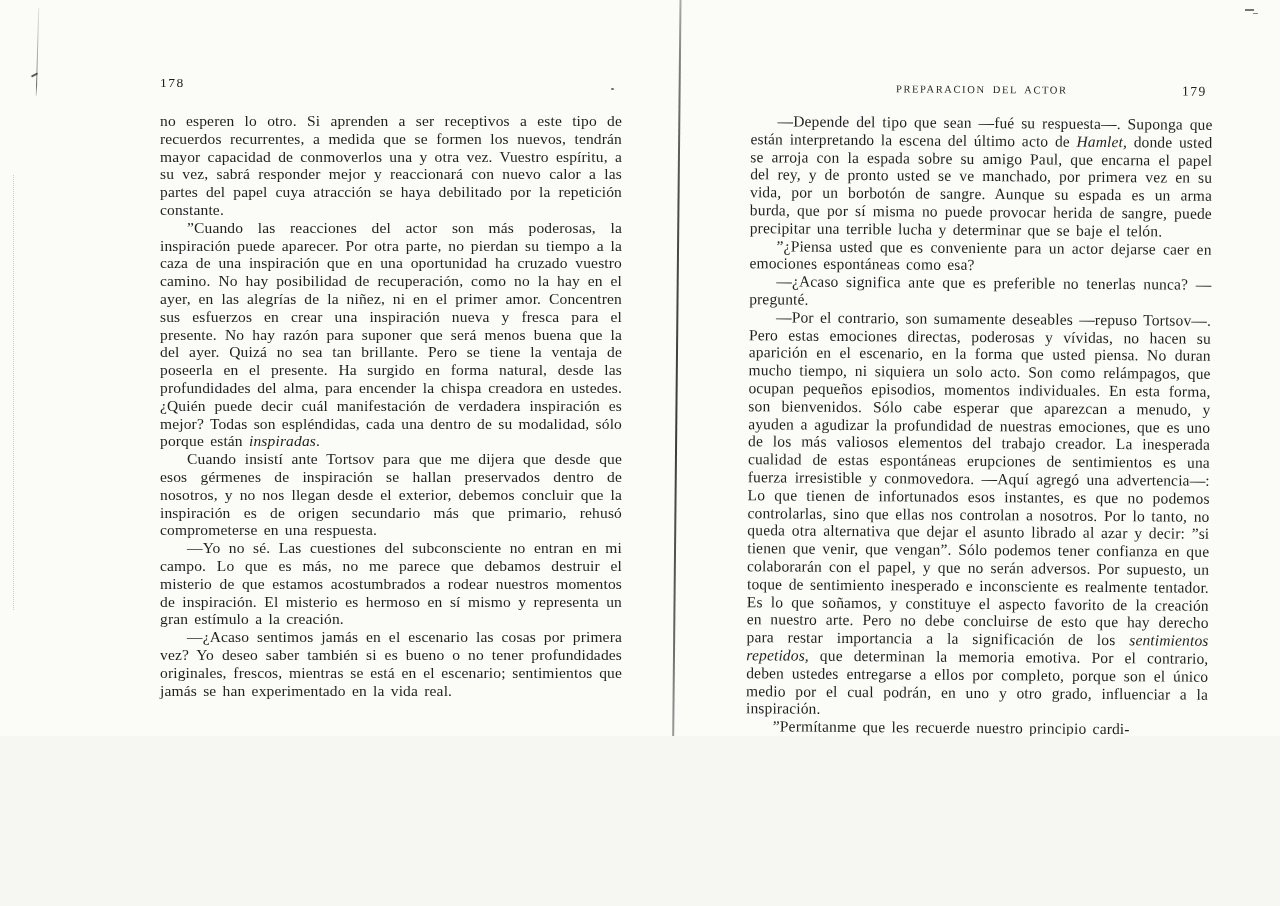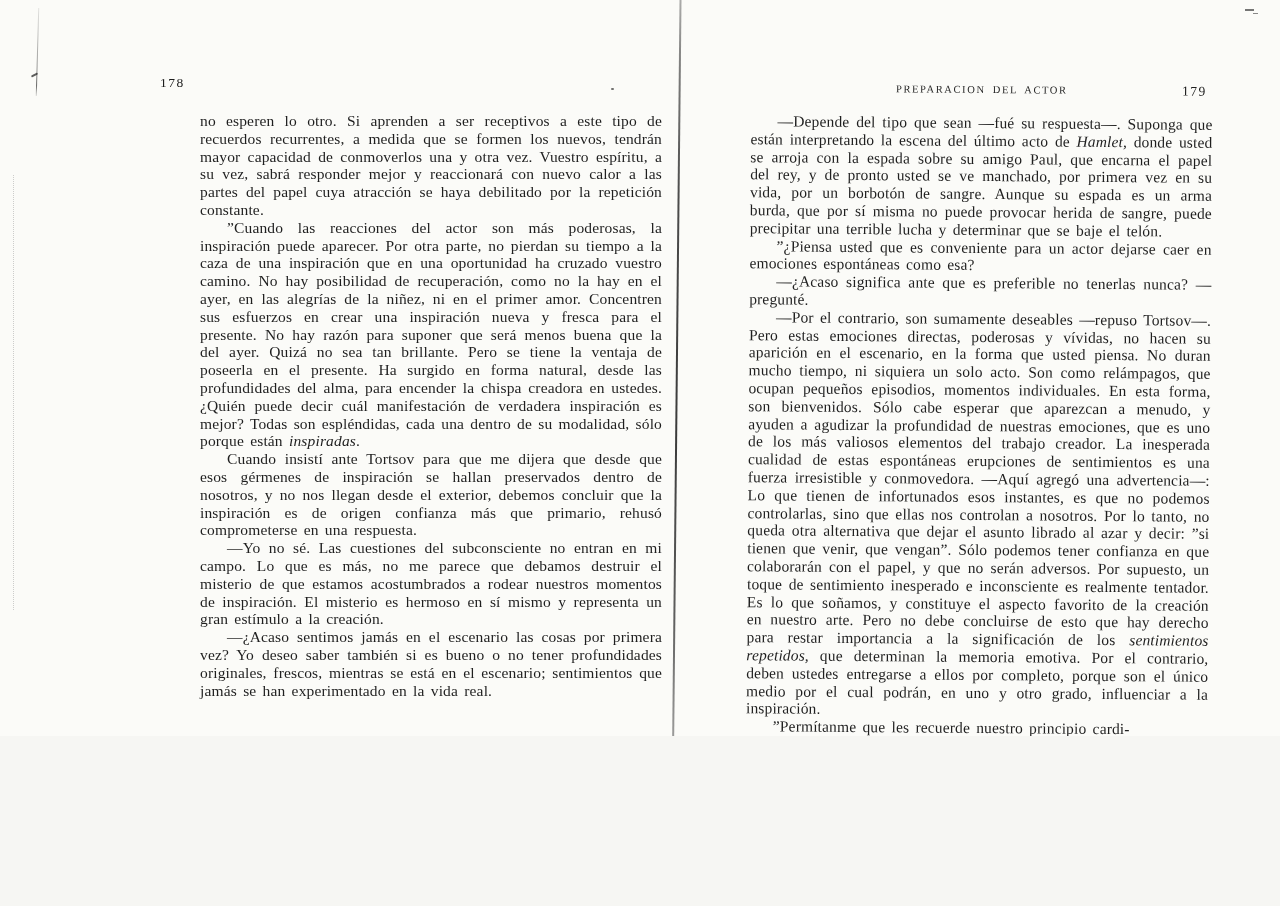--- a/index.html
+++ b/index.html
@@ -27,21 +27,21 @@
   .pagenum.pn-left  { left:0; }
   .pagenum.pn-right { right:6px; }
 
   .page-body {
     position:absolute; width:462px;
     font-size:15.5px; line-height:17.8px;
     text-align:justify; text-justify:inter-word;
     word-spacing:2.2px; letter-spacing:0.15px;
     color:var(--ink, #1f1f1f);
   }
-  .page-left  .page-body { top:112px;margin-left:40px; }
+  .page-left  .page-body { top:112px; }
   .page-right .page-body { top:114px; }
   .page-body p { text-align:justify; }
   .page-body p.indent { text-indent:27px; }
   .it { font-style:italic; }
 
   
   .gutter {
     position:absolute; left:675px; top:-4px; width:2px; height:914px;
     transform:rotate(0.57deg);
     background:linear-gradient(to bottom,
@@ -99,21 +99,21 @@
 
 <div class="canvas">
 
   <div class="page page-left">
     <div class="running-head">
       <span class="pagenum pn-left">178</span>
     </div>
     <div class="page-body">
         <p><span>no esperen lo otro. Si aprenden a ser receptivos a este tipo de recuerdos recurrentes, a medida que se formen los nuevos, tendrán mayor capacidad de conmoverlos una y otra vez. Vuestro espíritu, a su vez, sabrá responder mejor y reaccionará con nuevo calor a las partes del papel cuya atracción se haya debilitado por la repetición constante.</span></p>
         <p class="indent"><span>”Cuando las reacciones del actor son más poderosas, la inspiración puede aparecer. Por otra parte, no pierdan su tiempo a la caza de una inspiración que en una oportunidad ha cruzado vuestro camino. No hay posibilidad de recuperación, como no la hay en el ayer, en las alegrías de la niñez, ni en el primer amor. Concentren sus esfuerzos en crear una inspiración nueva y fresca para el presente. No hay razón para suponer que será menos buena que la del ayer. Quizá no sea tan brillante. Pero se tiene la ventaja de poseerla en el presente. Ha surgido en forma natural, desde las profundidades del alma, para encender la chispa creadora en ustedes. ¿Quién puede decir cuál manifestación de verdadera inspiración es mejor? Todas son espléndidas, cada una dentro de su modalidad, sólo porque están </span><span class="it">inspiradas</span><span>.</span></p>
-        <p class="indent"><span>Cuando insistí ante Tortsov para que me dijera que desde que esos gérmenes de inspiración se hallan preservados dentro de nosotros, y no nos llegan desde el exterior, debemos concluir que la inspiración es de origen confianza más que primario, rehusó comprometerse en una respuesta.</span></p>
+        <p class="indent"><span>Cuando insistí ante Tortsov para que me dijera que desde que esos gérmenes de inspiración se hallan preservados dentro de nosotros, y no nos llegan desde el exterior, debemos concluir que la inspiración es de origen secundario más que primario, rehusó comprometerse en una respuesta.</span></p>
         <p class="indent"><span>—Yo no sé. Las cuestiones del subconsciente no entran en mi campo. Lo que es más, no me parece que debamos destruir el misterio de que estamos acostumbrados a rodear nuestros momentos de inspiración. El misterio es hermoso en sí mismo y representa un gran estímulo a la creación.</span></p>
         <p class="indent"><span>—¿Acaso sentimos jamás en el escenario las cosas por primera vez? Yo deseo saber también si es bueno o no tener profundidades originales, frescos, mientras se está en el escenario; sentimientos que jamás se han experimentado en la vida real.</span></p>
       </div>
   </div>
 
   <div class="page page-right">
     <div class="running-head">
       <span class="head-title">PREPARACION DEL ACTOR</span>
       <span class="pagenum pn-right">179</span>
     </div>

